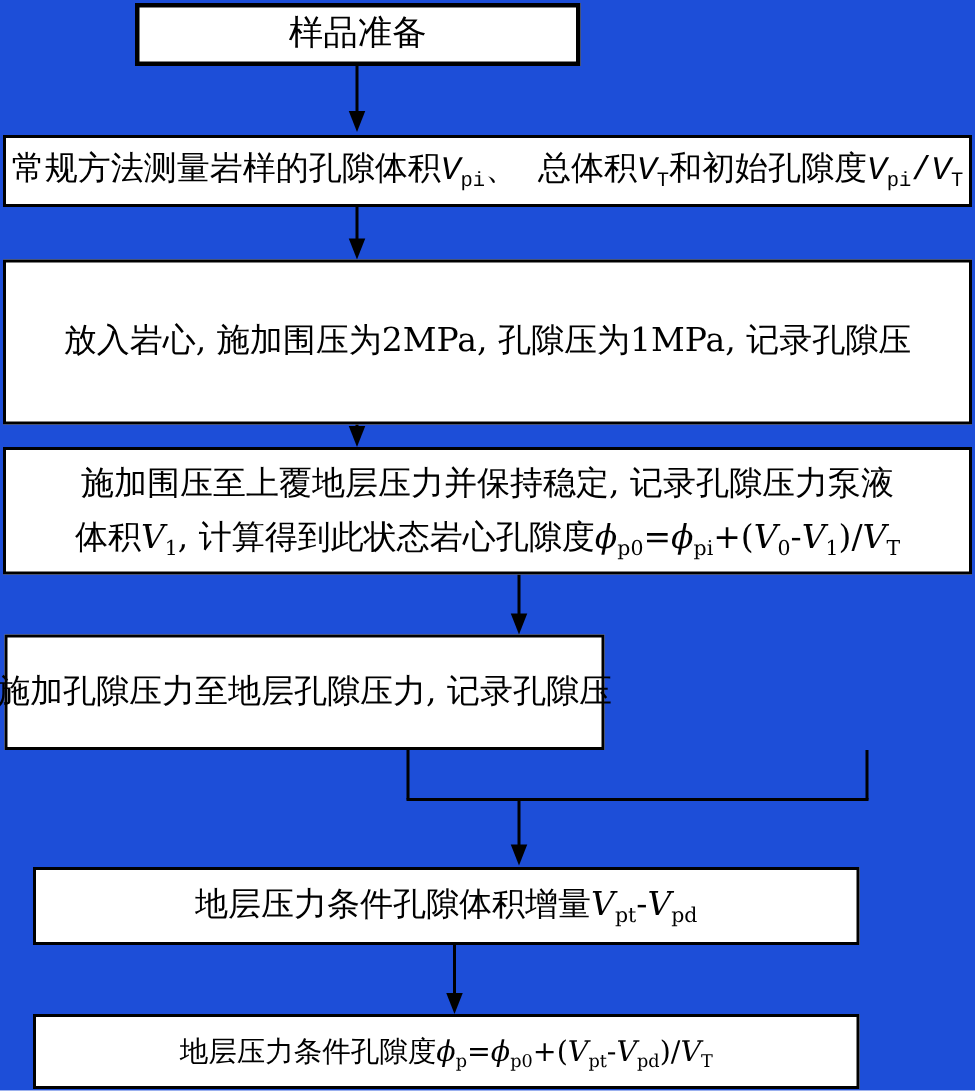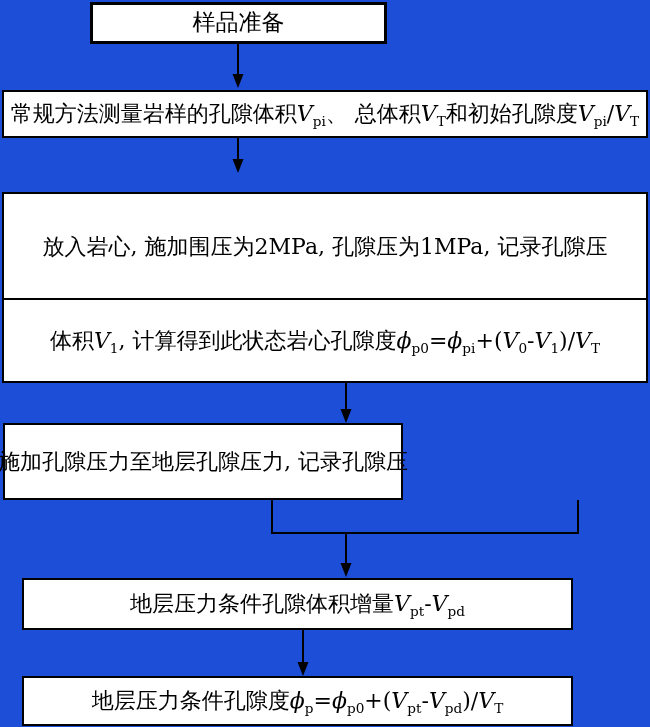--- a/index.html
+++ b/index.html
@@ -33,27 +33,27 @@
   .var{
     font-style:italic;
   }
   sub.sub{
     font-size:0.62em;
     line-height:0;
     vertical-align:-0.35em;
   }
   
   #box1{left:90px;top:2px;width:297px;height:42px;border-width:3px;font-size:23px;}
-  #box2{left:2px;top:90px;width:646px;height:48px;font-size:22px;}
-  #box3{left:2px;top:173px;width:646px;height:110px;font-size:22px;margin-top:19px;}
+  #box2{left:2px;top:90px;width:646px;height:48px;font-size:22px;font-family:Liberation Mono, monospace;}
+  #box3{left:2px;top:173px;width:646px;height:110px;font-size:22px;}
   #box4{left:2px;top:298px;width:646px;height:85px;font-size:22px;}
   #box5a{left:3px;top:423px;width:400px;height:77px;font-size:22px;}
   #box5b{left:475px;top:423px;width:173px;height:77px;border-width:3px;font-size:22px;}
   #box6{left:22px;top:578px;width:551px;height:52px;font-size:22px;}
-  #box7{left:22px;top:676px;width:551px;height:50px;font-size:22px;}
+  #box7{left:22px;top:676px;width:551px;height:50px;font-size:19px;}
 </style>
 </head>
 <body>
 
 <div id="stage">
 
   <svg id="connectors" viewBox="0 0 650 727" xmlns="http://www.w3.org/2000/svg">
     <g stroke="#000000" stroke-width="2" fill="#000000">
 
       <g>
@@ -97,20 +97,21 @@
 
   <div id="box2" class="node">
     <div class="line"><span>常规方法测量岩样的孔隙体积</span><span class="var">V</span><sub class="sub">p</sub><sub class="sub inner-i">i</sub><span>、 总体积</span><span class="var">V</span><sub class="sub">T</sub><span>和初始孔隙度</span><span class="var">V</span><sub class="sub">p</sub><sub class="sub inner-i">i</sub><span>/</span><span class="var">V</span><sub class="sub">T</sub></div>
   </div>
 
   <div id="box3" class="node">
     <div class="line"><span>放入岩心, 施加围压为2MPa, 孔隙压为1MPa, 记录孔隙压</span></div>
   </div>
 
   <div id="box4" class="node">
+    <div class="line"><span>施加围压至上覆地层压力并保持稳定, 记录孔隙压力泵液</span></div>
     <div class="line"><span>体积</span><span class="var">V</span><sub class="sub">1</sub><span>, 计算得到此状态岩心孔隙度</span><span class="var">ϕ</span><sub class="sub">p0</sub><span>=</span><span class="var">ϕ</span><sub class="sub">p</sub><sub class="sub inner-i">i</sub><span>+(</span><span class="var">V</span><sub class="sub">0</sub><span>-</span><span class="var">V</span><sub class="sub">1</sub><span>)/</span><span class="var">V</span><sub class="sub">T</sub></div>
   </div>
 
   <div id="box5a" class="node">
     <div class="line"><span>施加孔隙压力至地层孔隙压力, 记录孔隙压</span></div>
   </div>
 
 
   <div id="box6" class="node">
     <div class="line"><span>地层压力条件孔隙体积增量</span><span class="var">V</span><sub class="sub">pt</sub><span>-</span><span class="var">V</span><sub class="sub">pd</sub></div>

